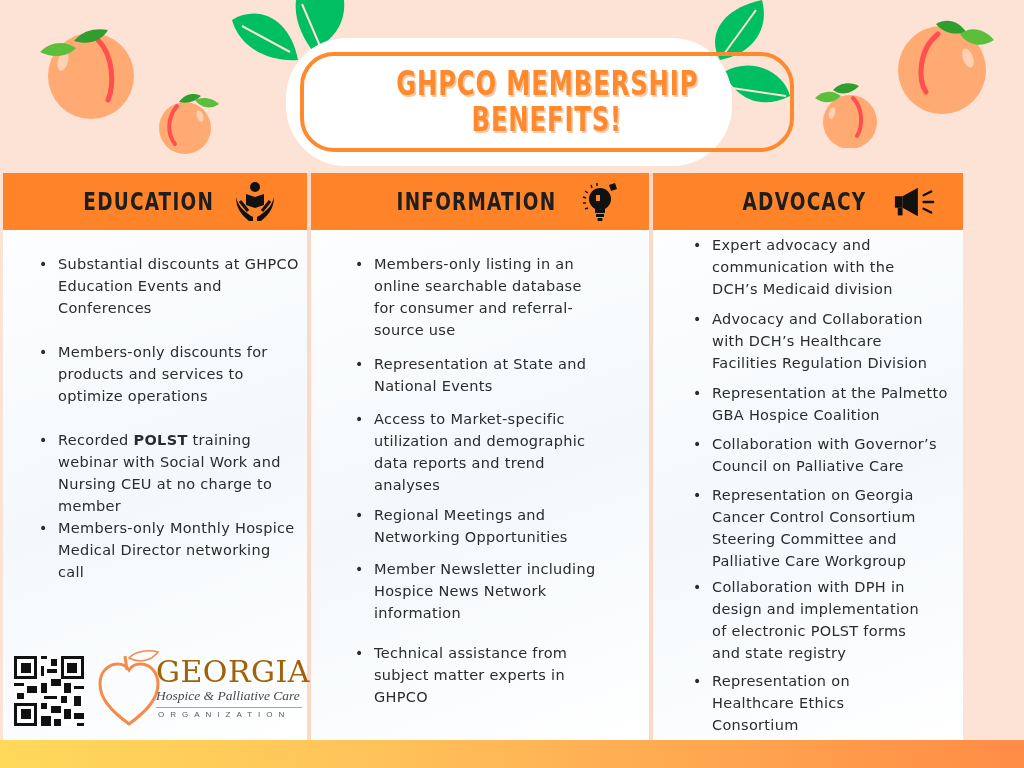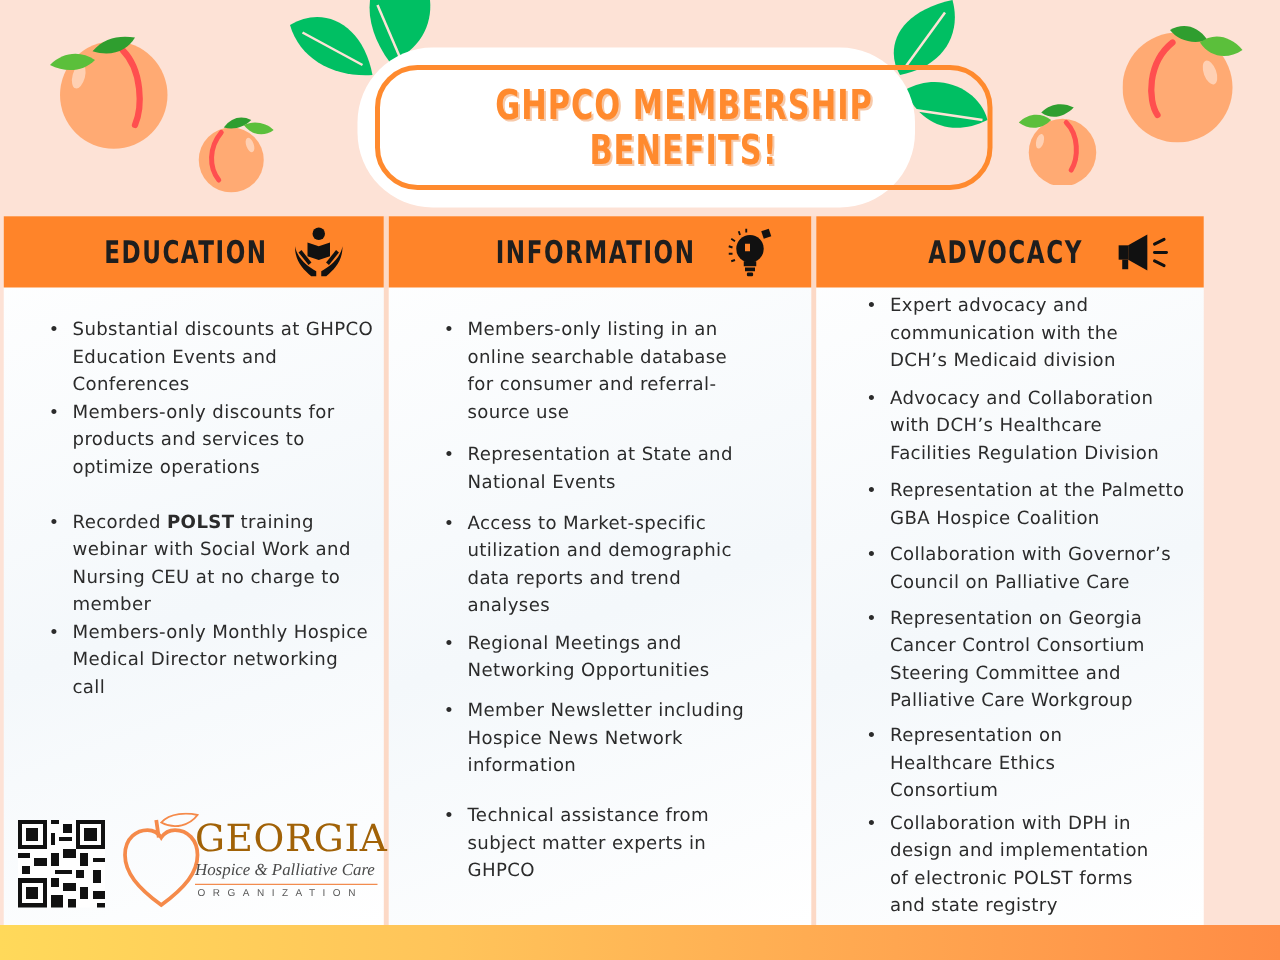--- a/index.html
+++ b/index.html
@@ -155,21 +155,21 @@
           <path d="M12 13 L21 16 L30 13 L30 24 L21 27 L12 24Z" fill="#111"></path>
           <path d="M2 16 C4 26 12 32 19 36 L19 40 L15 40 C8 34 2 28 2 16Z" fill="#111"></path>
           <path d="M40 16 C38 26 30 32 23 36 L23 40 L27 40 C34 34 40 28 40 16Z" fill="#111"></path>
           <path d="M6 20 L14 30" stroke="#111" stroke-width="3"></path>
           <path d="M36 20 L28 30" stroke="#111" stroke-width="3"></path>
         </svg>
       </span>
     </div>
     <ul class="bullets" style="left:36px;top:80px;width:260px">
       <li>Substantial discounts at GHPCO Education Events and Conferences</li>
-      <li style="">Members-only discounts for products and services to optimize operations</li>
+      <li style="margin-top:22px">Members-only discounts for products and services to optimize operations</li>
       <li style="margin-top:22px"><span>Recorded </span><b>POLST</b><span> training webinar with Social Work and Nursing CEU at no charge to member</span></li>
       <li style="">Members-only Monthly Hospice Medical Director networking call</li>
     </ul>
   </div>
 
   <div class="divider"></div>
 
   <div class="col col2">
     <div class="col-header">
       <span class="label">INFORMATION</span>
@@ -219,22 +219,22 @@
           </g>
         </svg>
       </span>
     </div>
     <ul class="bullets" style="left:40px;top:61px;width:290px">
       <li style="width:210px">Expert advocacy and communication with the DCH’s Medicaid division</li>
       <li style="margin-top:8px;width:250px">Advocacy and Collaboration with DCH’s Healthcare Facilities Regulation Division</li>
       <li style="margin-top:8px">Representation at the Palmetto GBA Hospice Coalition</li>
       <li style="margin-top:7px;width:260px">Collaboration with Governor’s Council on Palliative Care</li>
       <li style="margin-top:7px;width:240px">Representation on Georgia Cancer Control Consortium Steering Committee and Palliative Care Workgroup</li>
+      <li style="margin-top:4px;width:230px">Collaboration with DPH in design and implementation of electronic POLST forms and state registry</li>
       <li style="margin-top:6px;width:170px">Representation on Healthcare Ethics Consortium</li>
-      <li style="margin-top:4px;width:230px">Collaboration with DPH in design and implementation of electronic POLST forms and state registry</li>
     </ul>
   </div>
 </div>
 
 <div class="logo-area">
   <svg class="qr" viewBox="0 0 21 21" shape-rendering="crispEdges">
     <rect width="21" height="21" fill="#fff"></rect>
     <g fill="#111">
       <rect x="0" y="0" width="7" height="7"></rect>
         <rect x="1" y="1" width="5" height="5" fill="#fff"></rect>

